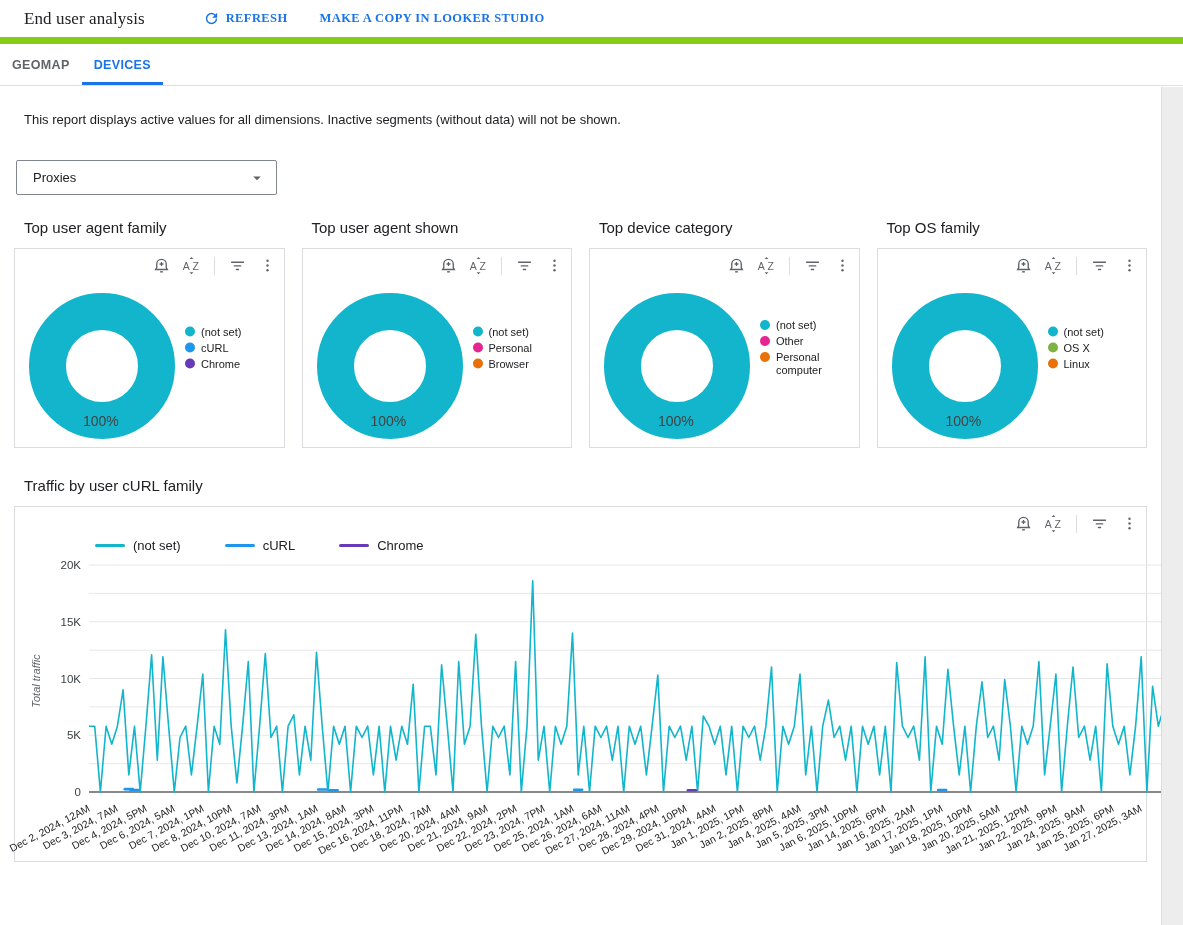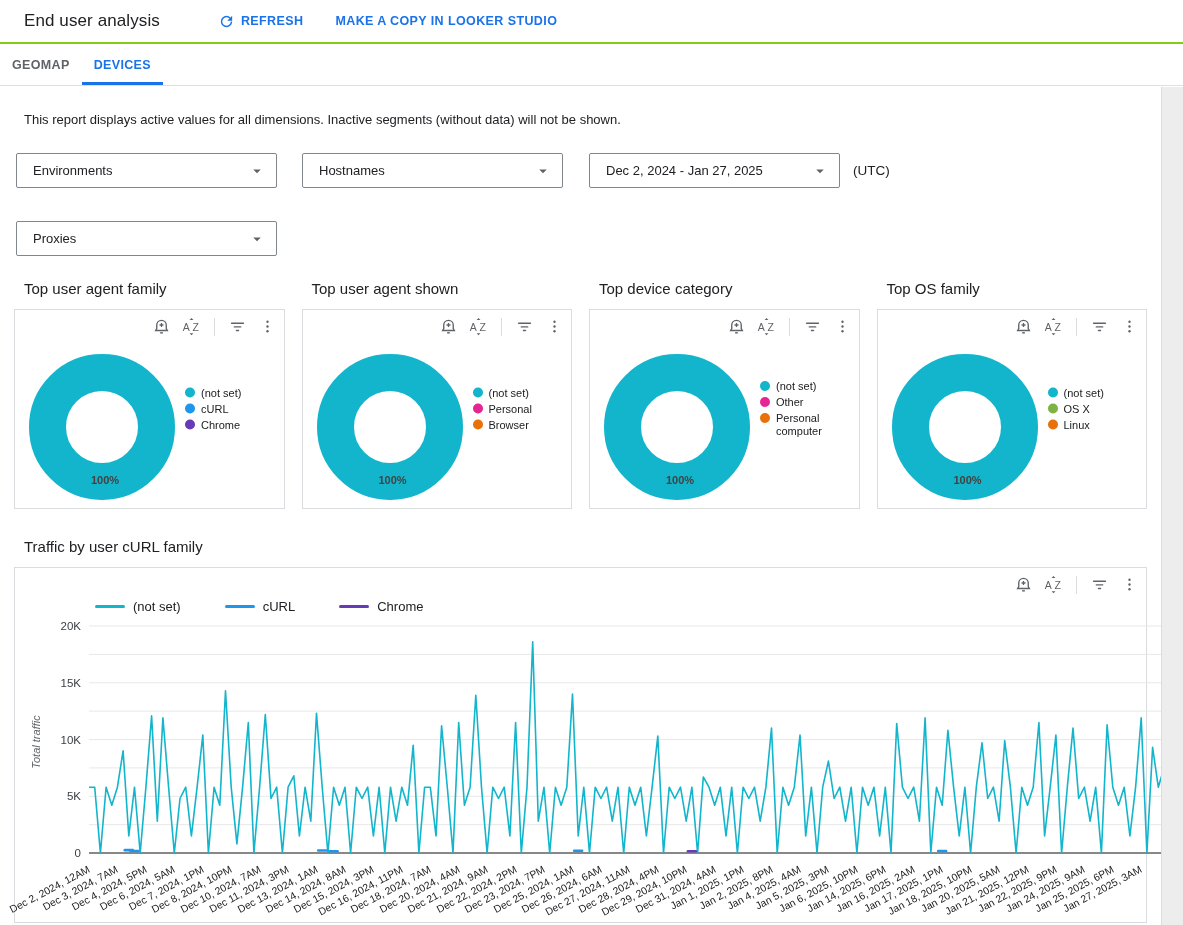--- a/index.html
+++ b/index.html
@@ -3,21 +3,21 @@
 <meta charset="utf-8">
 <style>
   * { box-sizing: border-box; }
   html,body { margin:0; padding:0; }
   body {
     width:1183px; height:925px; position:relative; overflow:hidden;
     font-family:"Liberation Sans", sans-serif; background:#fff; color:#202124;
   }
   
   .topbar { height:44px; display:flex; align-items:center; padding-left:24px;
-            border-bottom:2px solid #84cc16; }
+            border-bottom:7px solid #84cc16;font-family:Liberation Serif, serif; }
   .page-title { font-size:17px; font-weight:500; letter-spacing:.1px; }
   .topbar-actions { display:flex; align-items:center; margin-left:58px; gap:32px; }
   .linkbtn { display:flex; align-items:center; gap:6px; border:none; background:none;
              color:#1a73e8; font-family:inherit; font-size:12.5px; font-weight:600;
              letter-spacing:.4px; cursor:pointer; padding:0; }
   .linkbtn svg { display:block; }
   
   .tabbar { height:42px; display:flex; border-bottom:1px solid #e0e0e0; }
   .tab { display:flex; align-items:center; padding:0 12px; font-size:12.5px;
          font-weight:600; letter-spacing:.35px; color:#5f6368; cursor:pointer; position:relative; }
@@ -42,21 +42,21 @@
   .caret { width:18px; height:18px; fill:#5f6368; flex:0 0 auto; }
   
   .donut-grid { display:grid; grid-template-columns:repeat(4,1fr); column-gap:17px;
                 margin:24px 14px 0; }
   .donut-title { font-size:15px; font-weight:400; color:#202124; margin:0 0 12px 10px; }
   .card { border:1px solid #dadce0; background:#fff; height:200px; position:relative; }
   .toolbar { position:absolute; top:6px; right:6px; display:flex; align-items:center; gap:9px; z-index:2; }
   .toolbar .tb-icon { width:21px; height:21px; display:flex; align-items:center; justify-content:center; cursor:pointer; }
   .toolbar .tb-sep { width:1px; height:18px; background:#dadce0; margin:0 3px; }
   .donut-box { position:absolute; left:12px; top:42px; width:150px; height:150px; }
-  .donut-pct { position:absolute; left:64px; top:122px; font-size:11px; color:#424242;font-weight:bold; }
+  .donut-pct { position:absolute; left:56px; top:122px; font-size:14px; color:#424242; }
   .dlegend { position:absolute; left:170px; top:50%; transform:translateY(-50%); }
   .dlegend .li { display:flex; align-items:flex-start; margin:3px 0; font-size:11px; color:#202124; line-height:13px; }
   .dlegend .dot { width:10px; height:10px; border-radius:50%; margin:1px 6px 0 0; flex:0 0 auto; }
   .dlegend .li span.t { max-width:78px; }
   
   .chart-title { font-size:15px; font-weight:400; color:#202124; margin:29px 0 12px 24px; }
   .big-card { margin:0 14px; height:356px; border:1px solid #dadce0; background:#fff; position:relative; }
   .blegend { position:absolute; top:31px; left:80px; display:flex; gap:44px; align-items:center; }
   .blegend .li { display:flex; align-items:center; font-size:13px; color:#202124; }
   .blegend .sw { width:30px; height:3px; border-radius:2px; margin-right:8px; }
@@ -85,41 +85,20 @@
 </header>
 
 <nav class="tabbar" id="tabbar">
     <div class="tab">GEOMAP</div>
     <div class="tab active">DEVICES</div>
   </nav>
 
 <div class="canvas">
   <p class="notice">This report displays active values for all dimensions. Inactive segments (without data) will not be shown.</p>
 
-  <div class="filter-row">
-    <div class="dropbox w1">
-      <span class="lbl">Environments</span>
-      <svg class="caret" viewBox="0 0 24 24">
-          <path d="M7 10l5 5 5-5z"></path>
-        </svg>
-    </div>
-    <div class="dropbox w2">
-      <span class="lbl">Hostnames</span>
-      <svg class="caret" viewBox="0 0 24 24">
-          <path d="M7 10l5 5 5-5z"></path>
-        </svg>
-    </div>
-    <div class="dropbox w3">
-      <span class="lbl">Dec 2, 2024 - Jan 27, 2025</span>
-      <svg class="caret" viewBox="0 0 24 24">
-          <path d="M7 10l5 5 5-5z"></path>
-        </svg>
-    </div>
-    <span class="utc">(UTC)</span>
-  </div>
 
   <div class="filter-row second">
     <div class="dropbox w1">
       <span class="lbl">Proxies</span>
       <svg class="caret" viewBox="0 0 24 24">
           <path d="M7 10l5 5 5-5z"></path>
         </svg>
     </div>
   </div>
 

